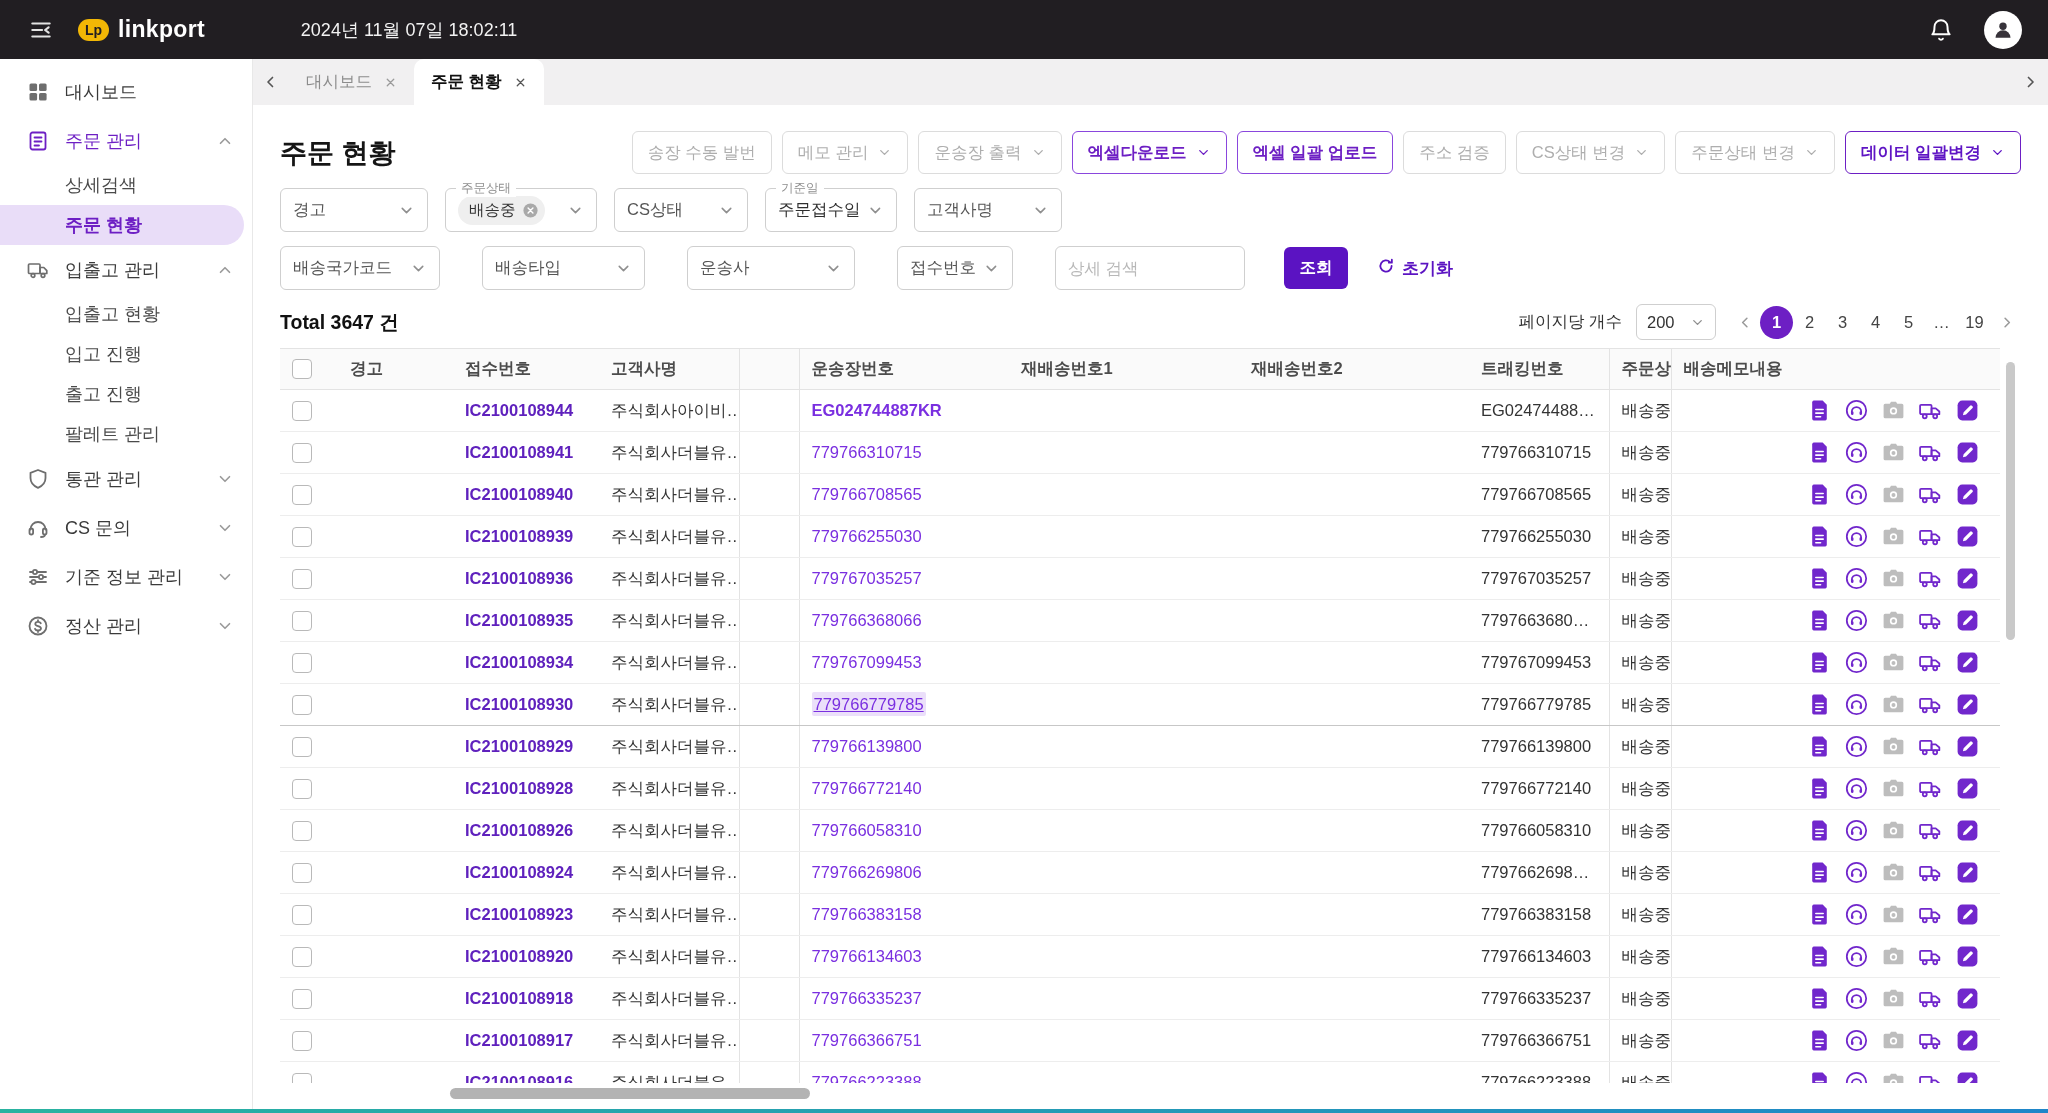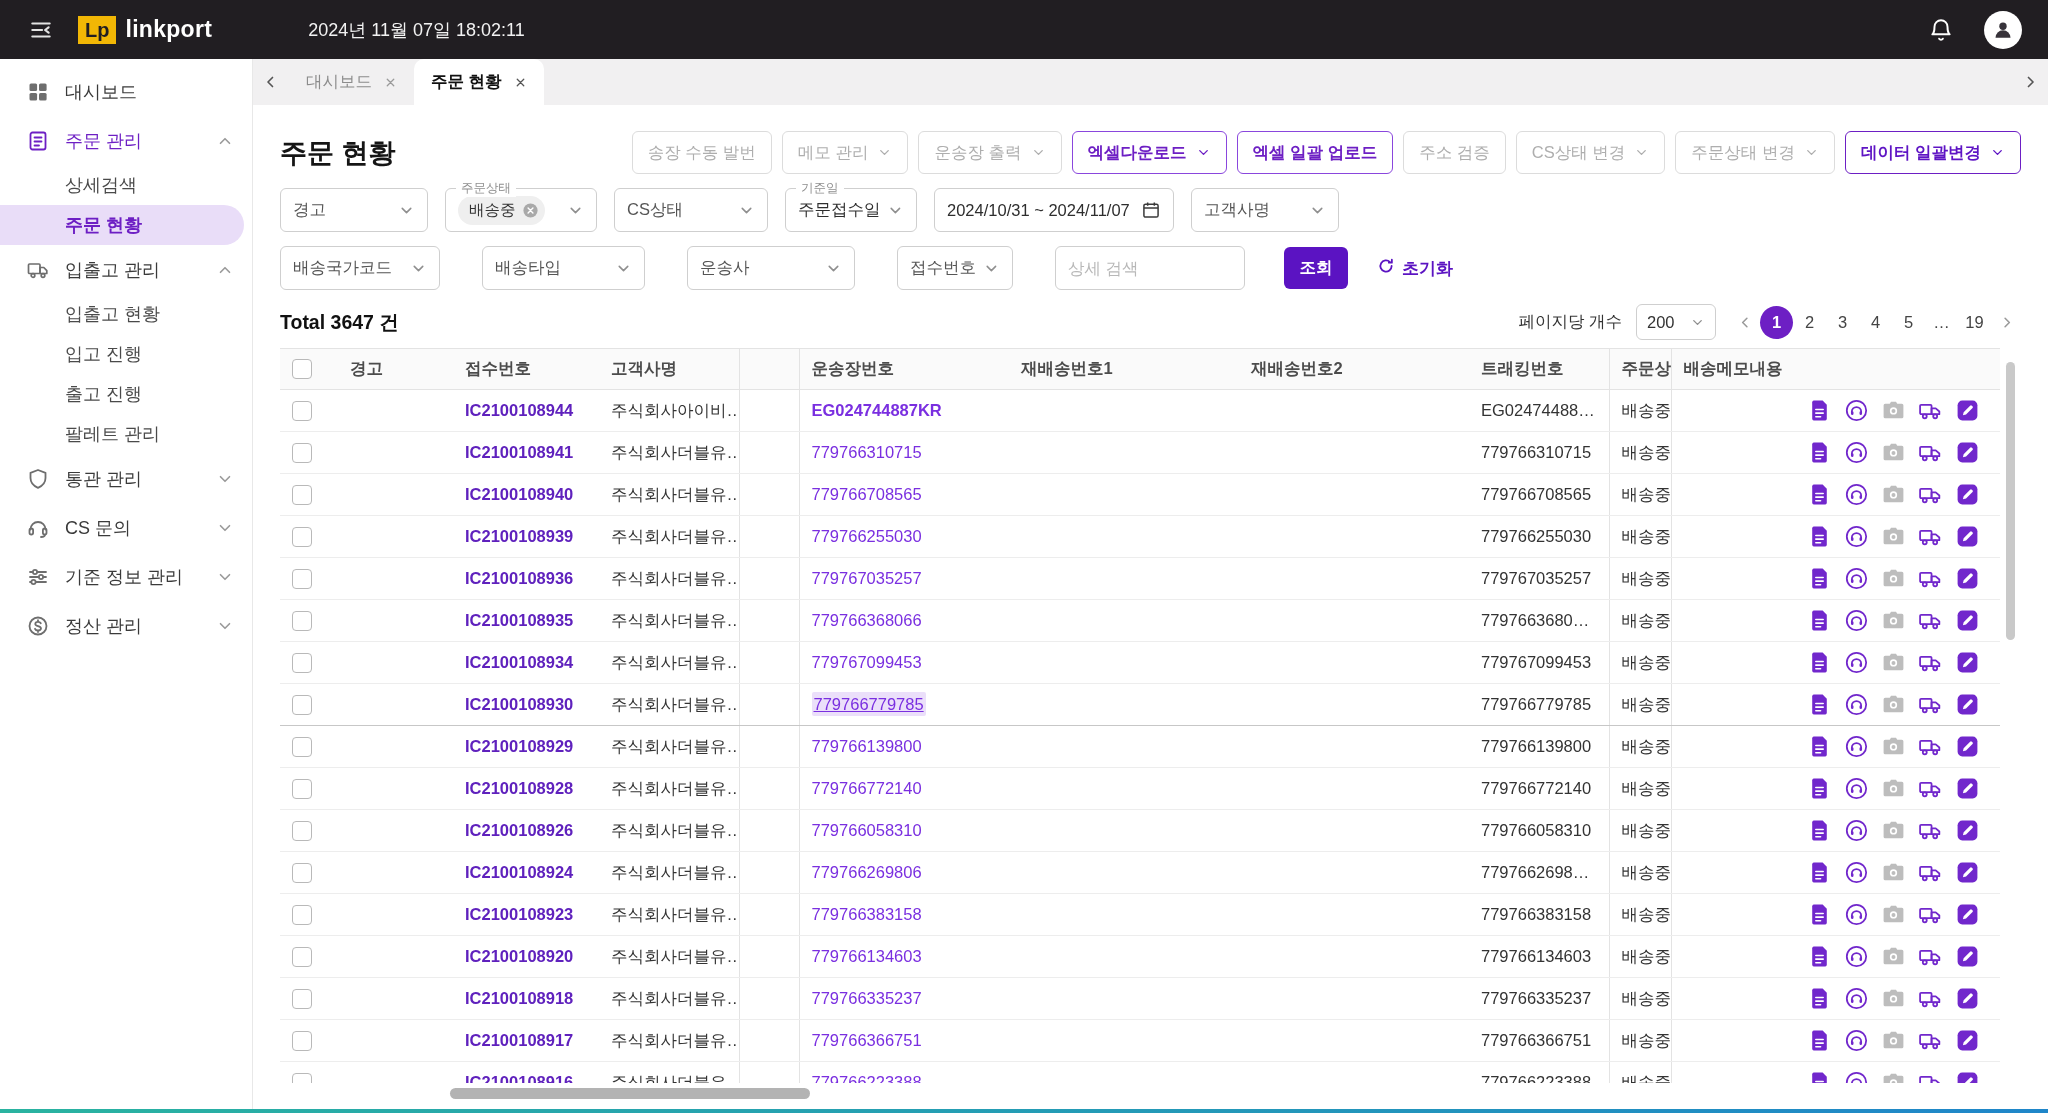--- a/index.html
+++ b/index.html
@@ -6,21 +6,21 @@
   html,body{width:2048px;height:1113px;overflow:hidden}
   body{font-family:"Liberation Sans","DejaVu Sans",sans-serif;background:#fff;color:#222;font-size:17px}
   button{font-family:inherit;cursor:pointer}
   .ic{display:inline-flex;align-items:center;justify-content:center}
   .ic svg{width:100%;height:100%;display:block}
 
   
   .topbar{height:59px;background:#211e22;display:flex;align-items:center;color:#fff;padding:0 26px}
   .hamburger{width:30px;height:30px;color:#e3e3e3;background:none;border:none;padding:2px}
   .brand{display:flex;align-items:center;gap:9px;margin-left:22px;cursor:pointer}
-  .brand-badge{background:#f2b705;color:#211e22;font-weight:800;border-radius:0;padding:4px 7px;font-size:20px;line-height:1}
+  .brand-badge{background:#f2b705;color:#211e22;font-weight:800;border-radius:12px;padding:4px 7px;font-size:14px;line-height:1}
   .brand-name{font-weight:800;font-size:23px;letter-spacing:.3px}
   .datetime{margin-left:96px;font-size:18px;color:#f2f2f2}
   .topbar-right{margin-left:auto;display:flex;align-items:center;gap:28px}
   .bell-btn{width:30px;height:30px;color:#fff;background:none;border:none;padding:2px}
   .avatar-btn{width:38px;height:38px;border-radius:50%;background:#fff;color:#37333a;border:none;display:flex;align-items:center;justify-content:center;padding:7px}
 
   
   .shell{display:flex;height:1050px}
   .sidebar{width:253px;border-right:1px solid #e8e8e8;padding-top:8px;flex-shrink:0;background:#fff;overflow:hidden}
   .main{flex:1;display:flex;flex-direction:column;min-width:0}
@@ -385,43 +385,34 @@
                     <path d="M8.6 8.6l6.8 6.8M15.4 8.6l-6.8 6.8" stroke="#fff" stroke-width="2" stroke-linecap="round"></path>
                   </svg>
                 </span>
               </span>
               <span class="ic chev">
                 <svg viewBox="0 0 24 24" fill="none" stroke="currentColor" stroke-width="2.2" stroke-linecap="round" stroke-linejoin="round">
                   <path d="M6 9l6 6 6-6"></path>
                 </svg>
               </span>
             </div>
-            <div class="fbox" style="width: 154px; text-align: center;">
+            <div class="fbox" style="width: 134px; text-align: center;">
               <span class="ftext">CS상태</span>
               <span class="ic chev">
                 <svg viewBox="0 0 24 24" fill="none" stroke="currentColor" stroke-width="2.2" stroke-linecap="round" stroke-linejoin="round">
                   <path d="M6 9l6 6 6-6"></path>
                 </svg>
               </span>
             </div>
             <div class="fbox dark" style="width: 132px;">
               <span class="flabel">기준일</span>
               <span class="ftext">주문접수일</span>
               <span class="ic chev">
                 <svg viewBox="0 0 24 24" fill="none" stroke="currentColor" stroke-width="2.2" stroke-linecap="round" stroke-linejoin="round">
                   <path d="M6 9l6 6 6-6"></path>
-                </svg>
-              </span>
-            </div>
-            <div class="fbox dark" style="width: 240px;">
-              <span class="ftext">2024/10/31 ~ 2024/11/07</span>
-              <span class="ic cal">
-                <svg viewBox="0 0 24 24" fill="none" stroke="currentColor" stroke-width="1.8">
-                  <rect x="3.5" y="5" width="17" height="15.5" rx="2"></rect>
-                  <path d="M3.5 9.5h17M8 3v4M16 3v4"></path>
                 </svg>
               </span>
             </div>
             <div class="fbox" style="width: 148px;">
               <span class="ftext">고객사명</span>
               <span class="ic chev">
                 <svg viewBox="0 0 24 24" fill="none" stroke="currentColor" stroke-width="2.2" stroke-linecap="round" stroke-linejoin="round">
                   <path d="M6 9l6 6 6-6"></path>
                 </svg>
               </span>

